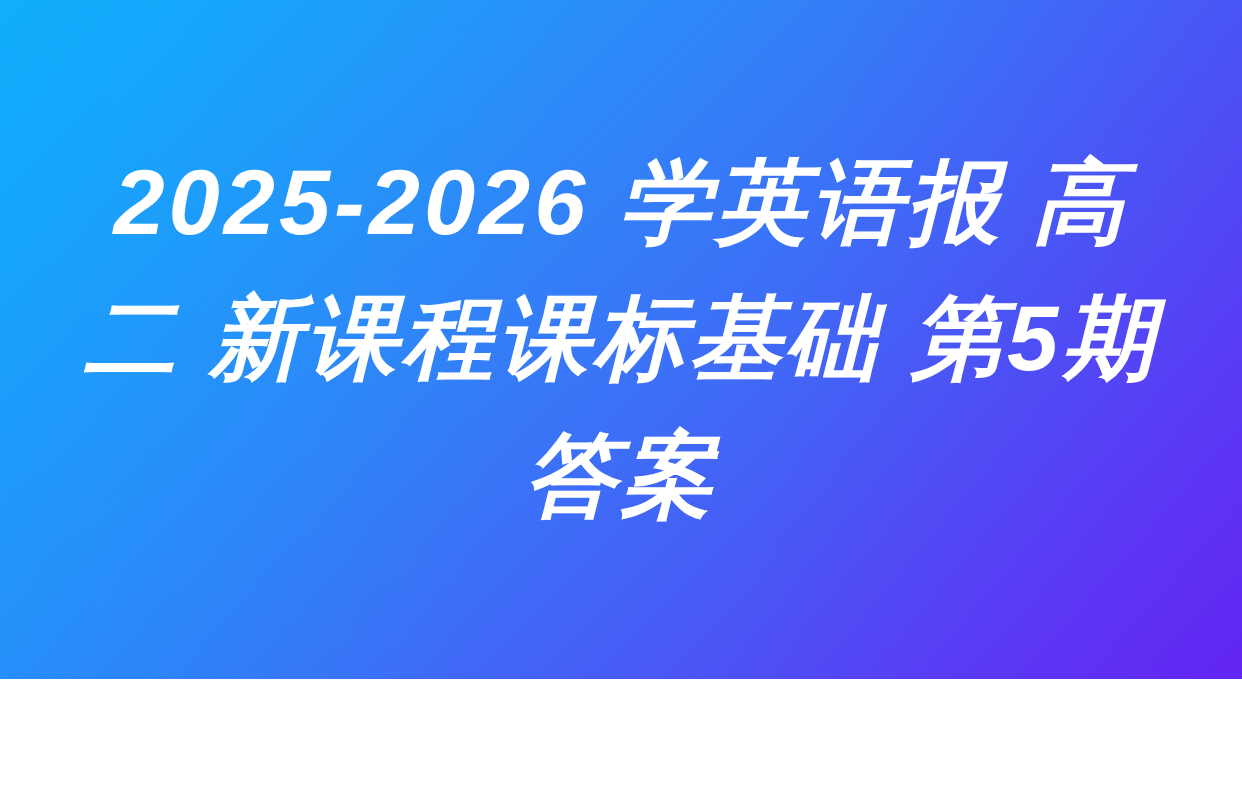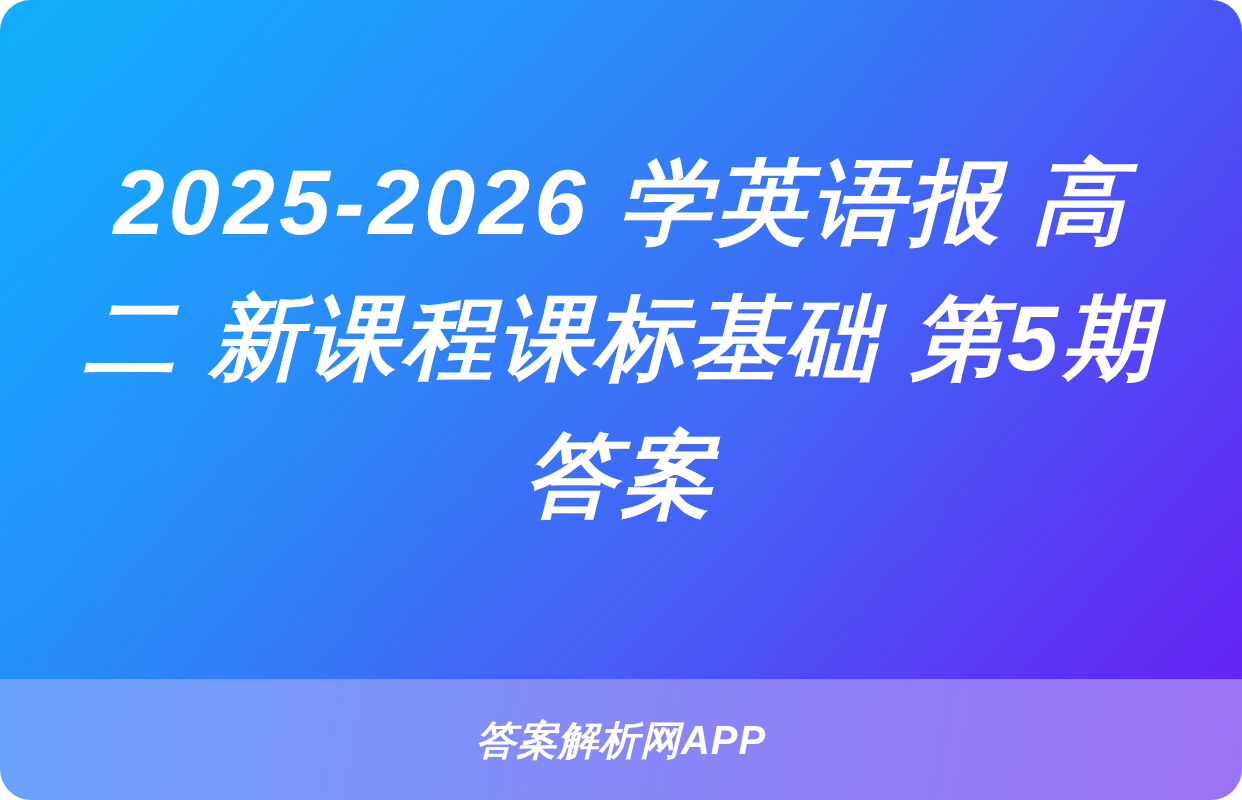--- a/index.html
+++ b/index.html
@@ -11,21 +11,20 @@
   body {
     font-family: "Liberation Sans", "DejaVu Sans", sans-serif;
   }
 
   .poster {
     position: relative;
     width: 1242px;
     height: 800px;
     overflow: hidden;
     box-sizing: border-box;
-    border-radius: 31px;
   }
 
   
   .hero {
     position: absolute;
     left: 0;
     top: 0;
     width: 1242px;
     height: 679px;
     background:
@@ -113,17 +112,14 @@
 <body>
 
 <div class="poster">
 
   <div class="hero"></div>
 
   <div class="title-wrap">
     <h1 class="poster-title">2025-2026 学英语报 高二 新课程课标基础 第5期答案</h1>
   </div>
 
-  <div class="footer-bar">
-    <span class="footer-text">答案解析网APP</span>
-  </div>
 
 </div>
 
 </body></html>

